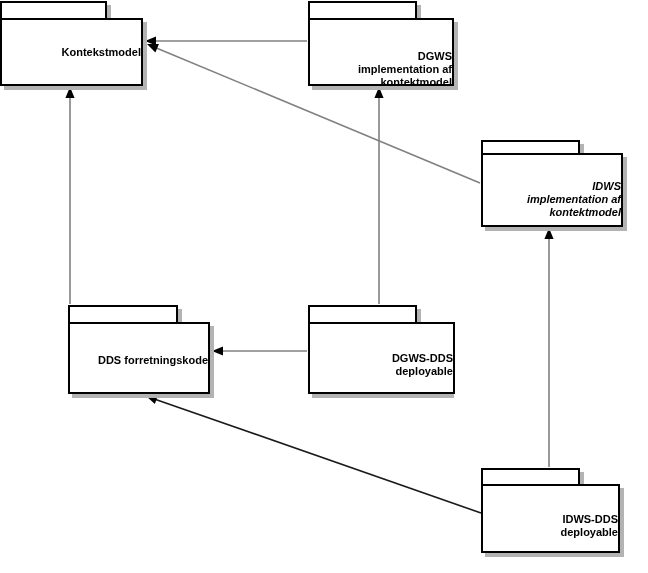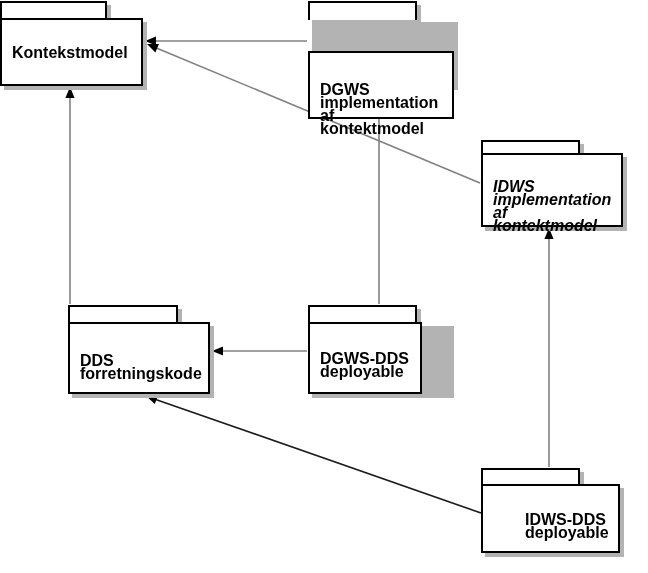--- a/index.html
+++ b/index.html
@@ -44,24 +44,24 @@
     background: #ffffff;
     border: 2px solid #000000;
     box-sizing: border-box;
   }
   .pkg-body-shadow {
     position: absolute;
     background: #b3b3b3;
   }
   .pkg-label {
     position: absolute;
-    left: 10px;
+    left: 0;
     right: 0;
-    text-align: left;
-    font-size: 16px;
+    text-align: right;
+    font-size: 11px;
     font-weight: bold;
     color: #000000;
     line-height: 13px;
     white-space: pre-line;
     letter-spacing: 0px;
   }
 </style>
 </head>
 <body>
 
@@ -104,21 +104,21 @@
         <div class="pkg-body-shadow" style="left: 4px; top: 21px; width: 143px; height: 68px;"></div>
         <div class="pkg-tab" style="width: 107px; height: 19px;"></div>
         <div class="pkg-body" style="left: 0px; top: 17px; width: 143px; height: 68px;">
           <div class="pkg-label" style="top: 26px;">Kontekstmodel</div>
         </div>
       </div>
       <div class="pkg" style="left: 308px; top: 1px; width: 152px; height: 91px;">
         <div class="pkg-tab-shadow" style="left: 4px; top: 4px; width: 109px; height: 17px;"></div>
         <div class="pkg-body-shadow" style="left: 4px; top: 21px; width: 146px; height: 68px;"></div>
         <div class="pkg-tab" style="width: 109px; height: 19px;"></div>
-        <div class="pkg-body" style="left: 0px; top: 17px; width: 146px; height: 68px; margin-top: 33px;">
+        <div class="pkg-body" style="left: 0px; top: 17px; width: 146px; height: 68px;">
           <div class="pkg-label" style="top: 30px;">DGWS
 implementation af
 kontektmodel</div>
         </div>
       </div>
       <div class="pkg" style="left: 481px; top: 140px; width: 148px; height: 93px;">
         <div class="pkg-tab-shadow" style="left: 4px; top: 4px; width: 99px; height: 13px;"></div>
         <div class="pkg-body-shadow" style="left: 4px; top: 17px; width: 142px; height: 74px;"></div>
         <div class="pkg-tab" style="width: 99px; height: 15px;"></div>
         <div class="pkg-body" style="left: 0px; top: 13px; width: 142px; height: 74px;">
@@ -132,21 +132,21 @@
         <div class="pkg-body-shadow" style="left: 4px; top: 21px; width: 142px; height: 72px;"></div>
         <div class="pkg-tab" style="width: 110px; height: 19px;"></div>
         <div class="pkg-body" style="left: 0px; top: 17px; width: 142px; height: 72px;">
           <div class="pkg-label" style="top: 30px;">DDS forretningskode</div>
         </div>
       </div>
       <div class="pkg" style="left: 308px; top: 305px; width: 148px; height: 95px;">
         <div class="pkg-tab-shadow" style="left: 4px; top: 4px; width: 109px; height: 17px;"></div>
         <div class="pkg-body-shadow" style="left: 4px; top: 21px; width: 142px; height: 72px;"></div>
         <div class="pkg-tab" style="width: 109px; height: 19px;"></div>
-        <div class="pkg-body" style="left: 0px; top: 17px; width: 114px; height: 72px;">
+        <div class="pkg-body" style="left: 0px; top: 17px; width: 147px; height: 72px;">
           <div class="pkg-label" style="top: 28px;">DGWS-DDS
 deployable</div>
         </div>
       </div>
       <div class="pkg" style="left: 481px; top: 468px; width: 145px; height: 91px;">
         <div class="pkg-tab-shadow" style="left: 4px; top: 4px; width: 99px; height: 16px;"></div>
         <div class="pkg-body-shadow" style="left: 4px; top: 20px; width: 139px; height: 69px;"></div>
         <div class="pkg-tab" style="width: 99px; height: 18px;"></div>
         <div class="pkg-body" style="left: 0px; top: 16px; width: 139px; height: 69px;">
           <div class="pkg-label" style="top: 27px; padding-left: 32px;">IDWS-DDS

